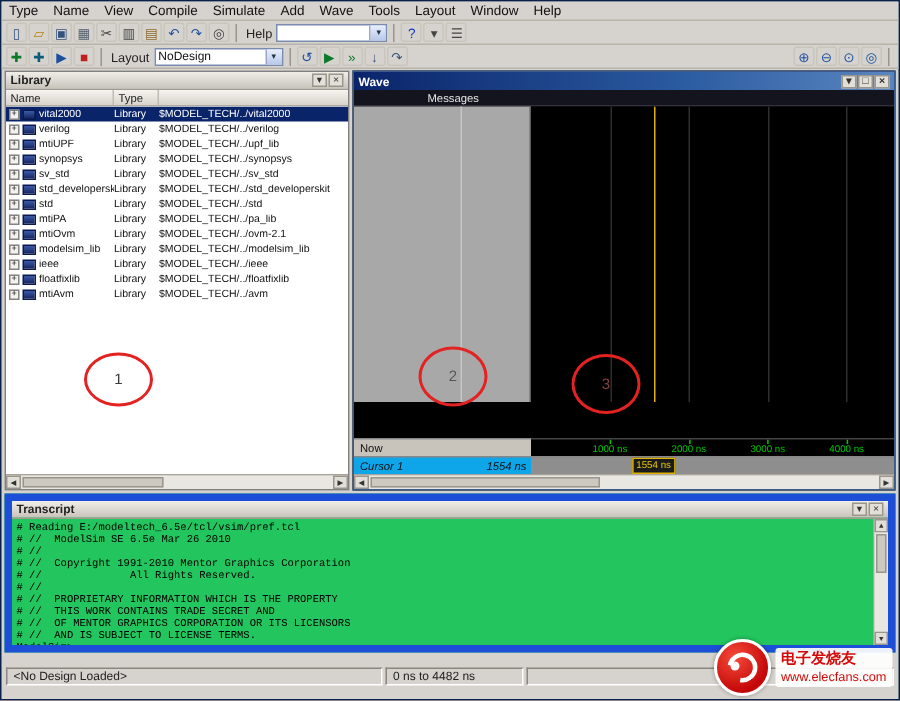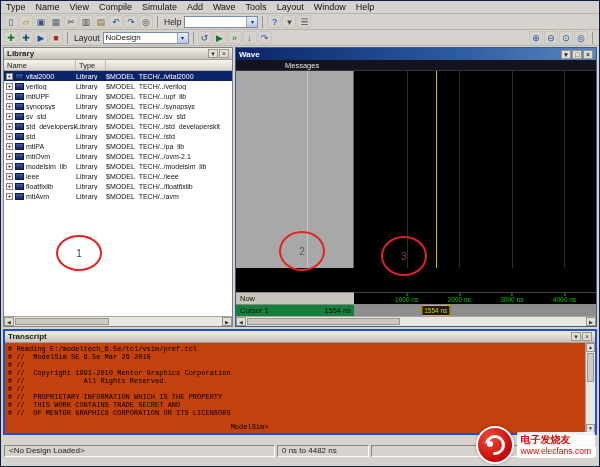--- a/index.html
+++ b/index.html
@@ -112,48 +112,48 @@
   .wave-tick{ position:absolute; bottom:1px; transform:translateX(-50%);
     color:#00c800; font-size:6.5px; white-space:nowrap; }
   .wave-tick::before{ content:""; position:absolute; left:50%; top:-3px; width:1px; height:3px;
     background:#00c800; }
   .tl-canvas span:nth-of-type(1){ left:21.74%; }
   .tl-canvas span:nth-of-type(2){ left:43.48%; }
   .tl-canvas span:nth-of-type(3){ left:65.22%; }
   .tl-canvas span:nth-of-type(4){ left:86.96%; }
 
   .cursor-row{ height:12px; flex:0 0 12px; display:flex; }
-  .cr-names{ width:118px; flex:0 0 118px; background:#15803d; border-top:1px solid #888;
-    display:flex; align-items:center; font-size:7.5px; color:#111; }
+  .cr-names{ width:118px; flex:0 0 118px; background:#0ea5e9; border-top:1px solid #888;
+    display:flex; align-items:center; font-size:7.5px; color:#111;font-style:italic; }
   .cursor-name{ flex:1; padding-left:4px; white-space:nowrap; }
   .cursor-val{ padding-right:3px; white-space:nowrap; }
   .cr-canvas{ flex:1; background:#8e8e8e; border-top:1px solid #888; position:relative; overflow:hidden; }
   .cursor-flag{ position:absolute; left:33.78%; transform:translateX(-50%); top:0; bottom:0;
     background:#1a1a1a; border:1px solid #e0b400; color:#eac800; font-size:6.5px;
     line-height:9px; padding:0 2px; white-space:nowrap; }
 
   
-  .transcript{ height:106px; flex:0 0 106px; margin:2px 2px 0 2px; border:2px solid #1d4ed8;
-    background:#c2410c; display:flex; flex-direction:column; }
+  .transcript{ height:106px; flex:0 0 106px; margin:2px 2px 0 2px; border:5px solid #1d4ed8;
+    background:#22c55e; display:flex; flex-direction:column; }
   .tr-body{ flex:1; position:relative; font-family:"Liberation Mono", monospace;
     font-size:7px; line-height:8px; color:#000; padding:2px 24px 2px 3px;
-    display:flex; overflow:hidden; }
+    display:flex; flex-direction:column; overflow:hidden; }
   .tr-line{ white-space:pre; }
   .tr-prompt{ margin-top:auto; white-space:pre; }
   .tr-vscroll{ position:absolute; right:0; top:0; bottom:0; width:10px;
     background:#d6d3ce; border-left:1px solid #a8a49c; display:flex; flex-direction:column; }
   .tr-vscroll .sb-btn{ width:auto; height:9px; line-height:8px; }
   .tr-vscroll .sb-track{ flex:1; }
   .tr-vscroll .sb-thumb{ left:1px; right:1px; top:1px; width:auto; height:40%; }
 
   
   .statusbar{ flex:1; display:flex; align-items:center; gap:2px; padding:2px 3px; font-size:8px; color:#222; }
   .status-cell{ height:12px; display:flex; align-items:center; padding:0 4px;
     border:1px solid; border-color:#8a867e #fff #fff #8a867e; background:#d6d3ce; white-space:nowrap; }
-  .status-left{ width:271px; }
+  .status-left{ width:251px; }
   .status-range{ width:92px; }
   .status-fill{ flex:1; }
 
   
   .anno{ position:absolute; border:2px solid #e32222; border-radius:50%;
     display:flex; align-items:center; justify-content:center; z-index:40;
     font-size:10px; background:transparent; }
   .anno-1{ left:55px; top:234px; width:46px; height:36px; color:#3a3a3a; }
   .anno-2{ left:278px; top:230px; width:46px; height:40px; color:rgba(70,70,70,.85); }
   .anno-3{ left:380px; top:235px; width:46px; height:40px; color:rgba(170,80,80,.8); }
@@ -456,20 +456,21 @@
 
       <div class="tr-line"># Reading E:/modeltech_6.5e/tcl/vsim/pref.tcl</div>
           <div class="tr-line"># //  ModelSim SE 6.5e Mar 26 2010</div>
           <div class="tr-line"># //</div>
           <div class="tr-line"># //  Copyright 1991-2010 Mentor Graphics Corporation</div>
           <div class="tr-line"># //              All Rights Reserved.</div>
           <div class="tr-line"># //</div>
           <div class="tr-line"># //  PROPRIETARY INFORMATION WHICH IS THE PROPERTY</div>
           <div class="tr-line"># //  THIS WORK CONTAINS TRADE SECRET AND</div>
           <div class="tr-line"># //  OF MENTOR GRAPHICS CORPORATION OR ITS LICENSORS</div>
+          <div class="tr-line"># //  AND IS SUBJECT TO LICENSE TERMS.</div>
         </div>
       <div class="tr-prompt">ModelSim&gt;</div>
       <div class="tr-vscroll">
         <span class="sb-btn">▲</span>
         <span class="sb-track">
             <span class="sb-thumb"></span>
           </span>
         <span class="sb-btn">▼</span>
       </div>
     </div>

